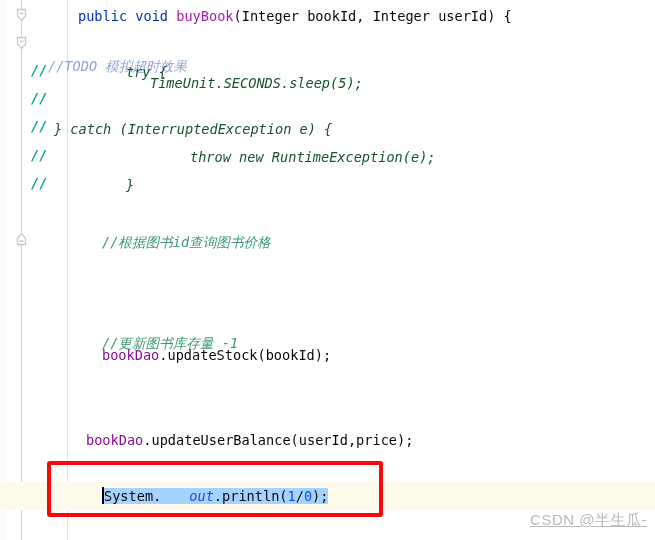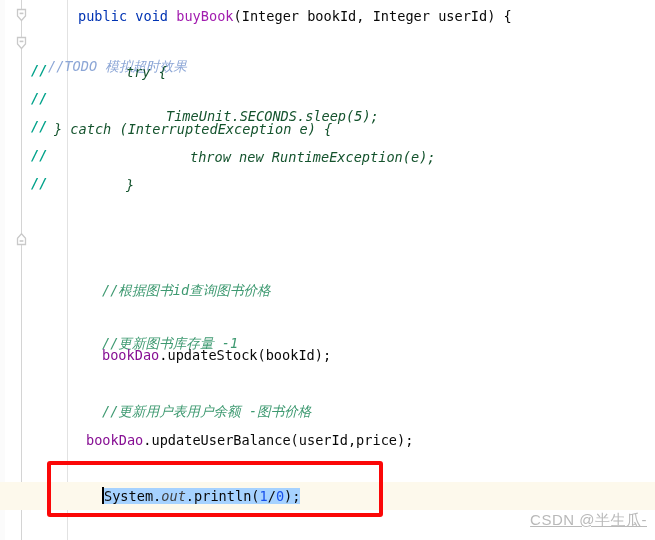--- a/index.html
+++ b/index.html
@@ -73,21 +73,21 @@
   
   .current-line-band{
     position:absolute;left:0;right:0;height:28px;
     background:#fdf9ec;
   }
 
   
   .kw      {color:#0033b3;}
   .mdecl   {color:#a21caf;}
   .plain   {color:#080808;}
-  .fieldp  {color:#404040;font-style:italic;}
+  .fieldp  {color:#1d4ed8;font-style:italic;margin-left:28px;}
   .inst    {color:#871094;}
   .num     {color:#1750eb;}
   .cmt-g   {color:#3d9970;font-style:italic;}
   .cmt-todo{color:#8ca6d6;font-style:italic;}
   .commented{color:#14532d;font-style:italic;}
 
   
   .sel{
     background:#a6d2ff;
   }
@@ -153,31 +153,30 @@
       <div class="gutter-comment" style="top: 147px;">//</div>
       <div class="gutter-comment" style="top: 175px;">//</div>
     </div>
 
   <div class="indent-guide"></div>
 
   <div class="code-area">
       <div class="line" style="top: 2px;"><span class="txt" style="padding-left: 78px;"><span class="kw">public</span><span class="plain"> </span><span class="kw">void</span><span class="plain"> </span><span class="mdecl">buyBook</span><span class="plain">(Integer bookId, Integer userId) {</span></span></div>
       <div class="line" style="top: 30px;"><span class="txt" style="padding-left: 48px; margin-top: 22px;"><span class="cmt-todo">//TODO </span><span class="cmt-todo">模拟超时效果</span></span></div>
       <div class="line" style="top: 58px;"><span class="txt" style="padding-left: 126px;"><span class="commented">try {</span></span></div>
-      <div class="line" style="top: 102px; padding-left: 16px;"><span class="txt" style="padding-left: 150px;"><span class="commented">TimeUnit.SECONDS.sleep(5);</span></span></div>
+      <div class="line" style="top: 69px;"><span class="txt" style="padding-left: 150px;"><span class="commented">TimeUnit.SECONDS.sleep(5);</span></span></div>
       <div class="line" style="top: 115px;"><span class="txt" style="padding-left: 54px;"><span class="commented">} catch (InterruptedException e) {</span></span></div>
       <div class="line" style="top: 143px; margin-left: 40px;"><span class="txt" style="padding-left: 150px;"><span class="commented">throw new RuntimeException(e);</span></span></div>
       <div class="line" style="top: 171px;"><span class="txt" style="padding-left: 126px;"><span class="commented">}</span></span></div>
       <div class="line" style="top: 199px;"><span class="txt" style="padding-left: 78px;"></span></div>
-      <div class="line" style="top: 228px; margin-top: 48px;"><span class="txt" style="padding-left: 102px;"><span class="cmt-g">//根据图书id查询图书价格</span></span></div>
+      <div class="line" style="top: 228px;"><span class="txt" style="padding-left: 102px;"><span class="cmt-g">//根据图书id查询图书价格</span></span></div>
       <div class="line" style="top: 284px;"><span class="txt" style="padding-left: 78px;"></span></div>
       <div class="line" style="top: 329px;"><span class="txt" style="padding-left: 102px;"><span class="cmt-g">//更新图书库存量 -1</span></span></div>
       <div class="line" style="top: 341px;"><span class="txt" style="padding-left: 102px;"><span class="inst">bookDao</span><span class="plain">.updateStock(bookId);</span></span></div>
       <div class="line" style="top: 369px;"><span class="txt" style="padding-left: 78px;"></span></div>
-      <div class="line" style="top: 397px;"><span class="txt" style="padding-left: 102px;"><span class="cmt-g">//更新用户表用户余额 -图书价格</span></span></div>
       <div class="line" style="top: 426px;"><span class="txt" style="padding-left: 86px;"><span class="inst">bookDao</span><span class="plain">.updateUserBalance(userId,price);</span></span></div>
       <div class="line" style="top: 454px;"><span class="txt" style="padding-left: 78px;"></span></div>
       <div class="current-line-band" style="top: 482px; background: rgb(253, 249, 236);"></div>
       <div class="line" style="top: 482px;"><span class="txt" style="padding-left: 102px;"><span class="caret"></span><span class="sel" style="background: rgb(166, 210, 255);"><span class="plain">System.</span><span class="fieldp">out</span><span class="plain">.println(</span><span class="num">1</span><span class="plain">/</span><span class="num">0</span><span class="plain">);</span></span></span></div>
     </div>
 
   <div class="redbox" style="left: 47px; top: 461px; width: 336px; height: 56px; border-color: rgb(251, 7, 7);"></div>
 
   <div class="watermark" style="color: rgb(185, 185, 185);">CSDN @半生瓜-</div>
 </div>

